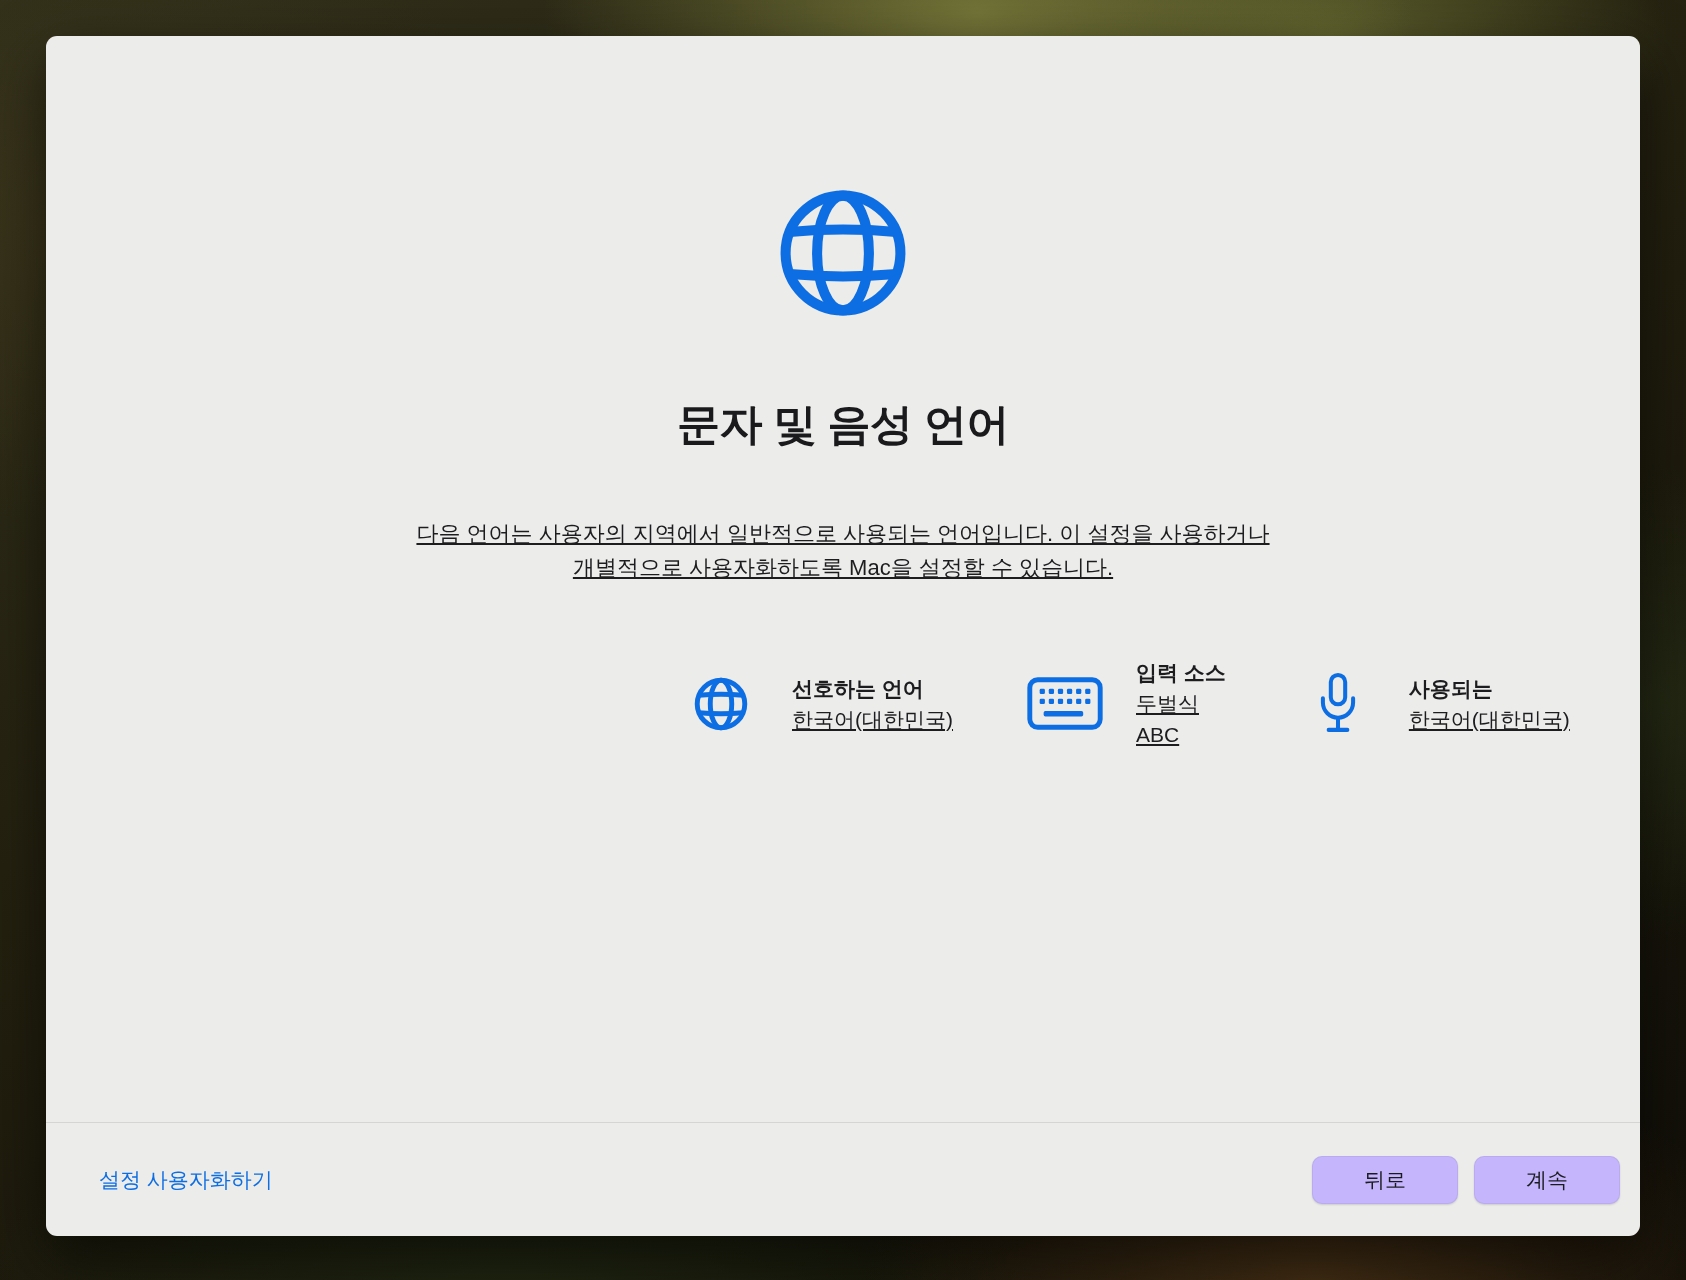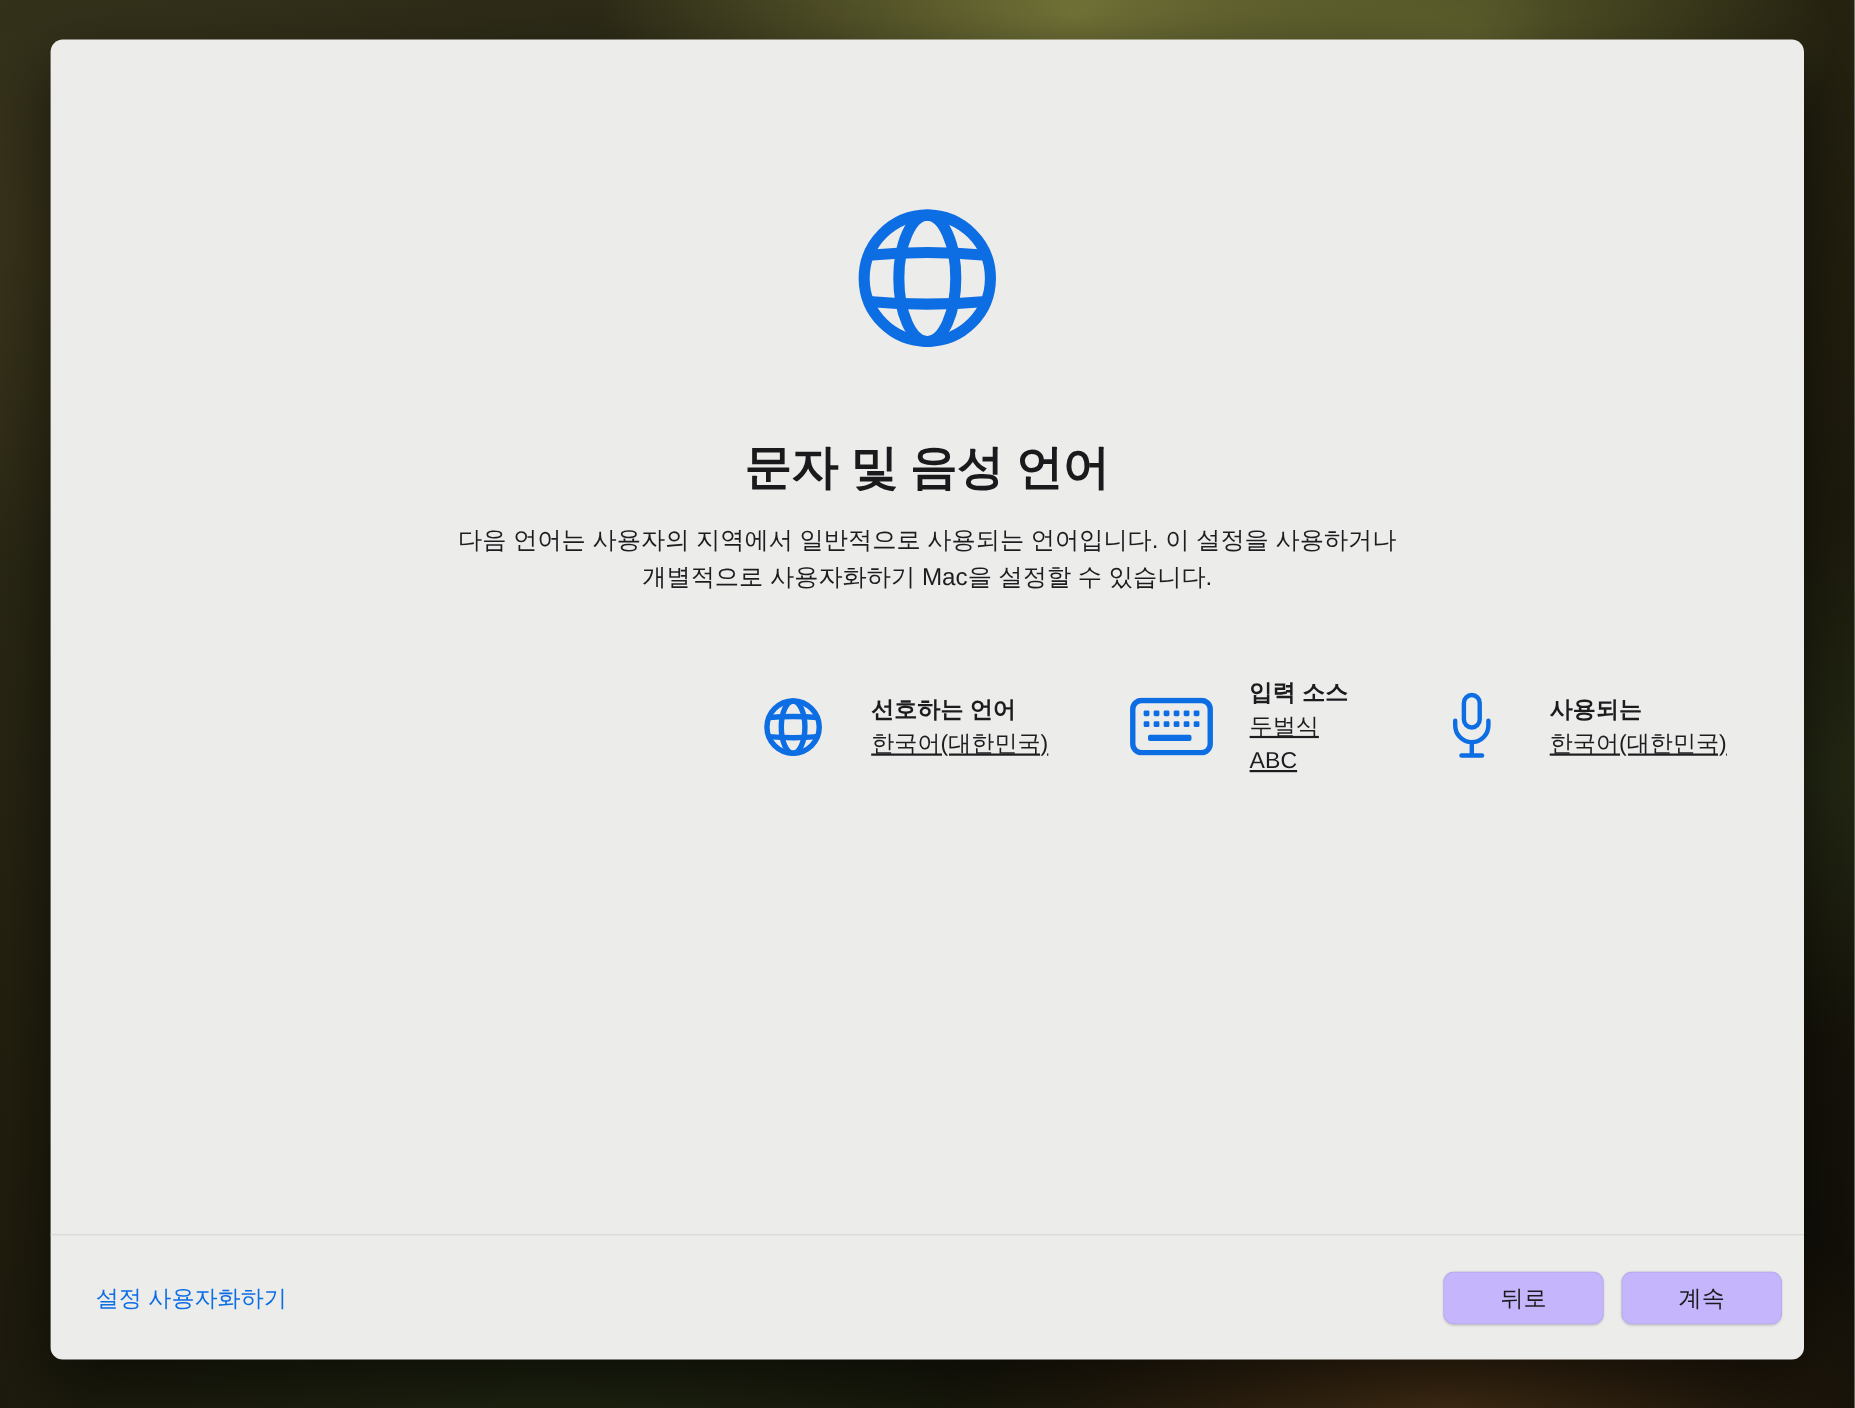--- a/index.html
+++ b/index.html
@@ -17,36 +17,36 @@
   }
   .dialog {
     position:absolute; left:46px; top:36px; width:1594px; height:1200px;
     background:#ececeb; border-radius:11px;
     box-shadow:0 22px 60px rgba(0,0,0,.55);
     display:flex; flex-direction:column;
   }
   .main { height:1086px; text-align:center; }
   .hero-icon { margin-top:147px; display:flex; justify-content:center; }
   h1.title { margin-top:73px; font-size:43px; font-weight:700; color:#1a1a1c; letter-spacing:-.5px; }
-  p.desc { margin-top:20px; font-size:22px; line-height:34px; color:#1d1d1f; }
+  p.desc { margin-top:63px; font-size:22px; line-height:34px; color:#1d1d1f;text-decoration:underline; }
   .rows {
     margin:72px auto 0; width:320px; display:flex; flex-direction:row; gap:74px;
     text-align:left;
   }
   .row { display:flex; align-items:center; }
   .icon-cell { flex:0 0 76px; display:flex; justify-content:center; align-items:center; }
   .texts { margin-left:33px; white-space:nowrap; }
   .texts .label { font-size:21px; font-weight:700; color:#1c1c1e; line-height:31px; }
   .texts .value { font-size:21px; font-weight:400; color:#1d1d1f; line-height:31px;text-decoration:underline; }
   .footer {
     height:114px; border-top:1px solid #d5d5d4;
     display:flex; align-items:center; justify-content:space-between;
     padding:0 20px 0 41px;
   }
-  .link { font-size:21px; color:#0d6ee4; text-decoration:none; cursor:pointer; }
+  .link { font-size:21px; color:#0d6ee4; text-decoration:none; cursor:pointer;margin-left:12px; }
   .btns { display:flex; gap:16px; }
   .btns button {
     width:146px; height:48px; background:#c4b5fd; border:0.5px solid rgba(0,0,0,.05);
     border-radius:10px; font-size:21px; color:#1b1b1d;
     font-family:"Liberation Sans","DejaVu Sans",sans-serif;
     box-shadow:0 1px 2px rgba(0,0,0,.14); cursor:pointer;
   }
   svg .stroke { fill:none; stroke:#0d6ee4; }
 </style>
 </head>
@@ -63,21 +63,21 @@
           <path d="M11.8,35 Q50,31.5 88.2,35"></path>
           <path d="M11.8,65 Q50,68.5 88.2,65"></path>
         </g>
       </svg>
     </div>
 
     <h1 class="title">문자 및 음성 언어</h1>
 
     <p class="desc">
       <span>다음 언어는 사용자의 지역에서 일반적으로 사용되는 언어입니다. 이 설정을 사용하거나</span><br>
-      <span>개별적으로 사용자화하기 Mac을 설정할 수 있습니다.</span>
+      <span>개별적으로 사용자화하도록 Mac을 설정할 수 있습니다.</span>
     </p>
 
     <div class="rows">
 
       <div class="row">
         <div class="icon-cell">
           <svg width="58" height="58" viewBox="0 0 100 100">
             <g class="stroke" stroke-width="8.5">
               <circle cx="50" cy="50" r="41"></circle>
               <ellipse cx="50" cy="50" rx="18.5" ry="41"></ellipse>

